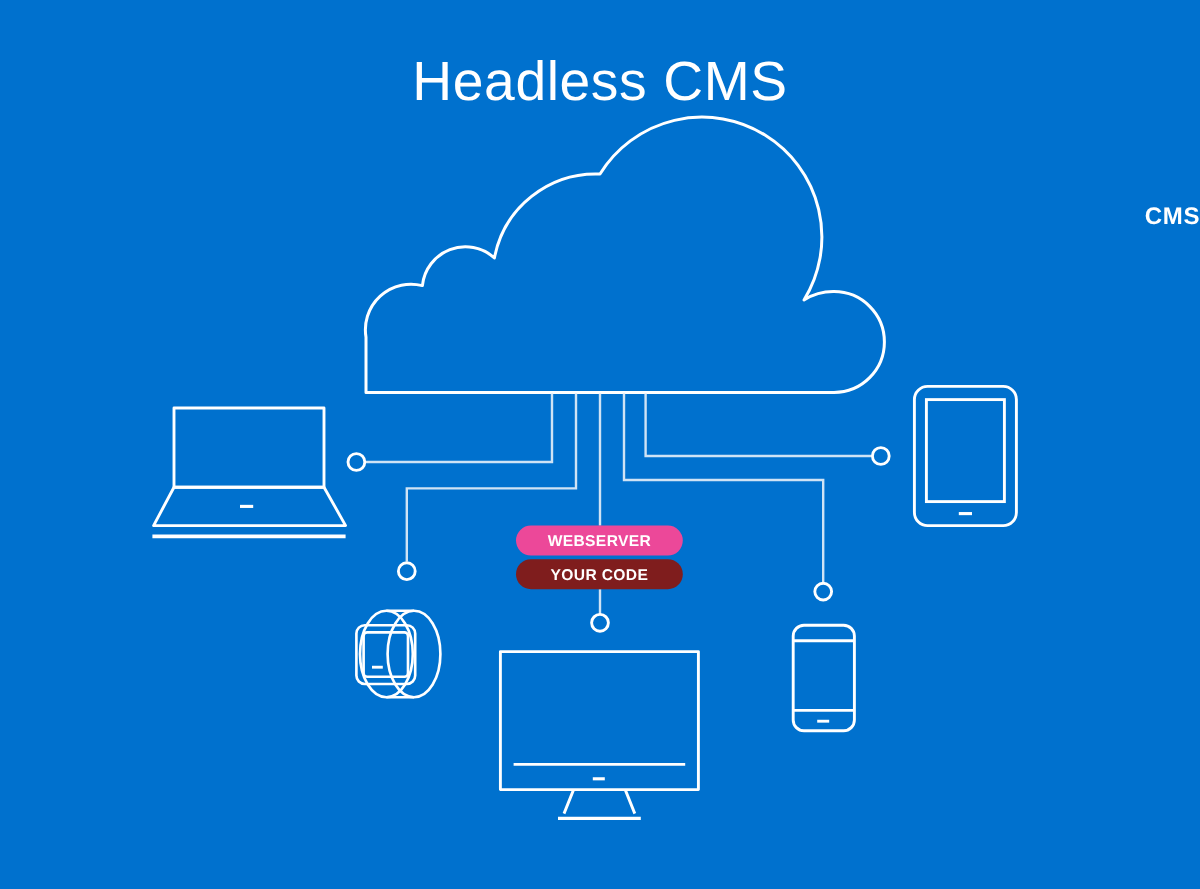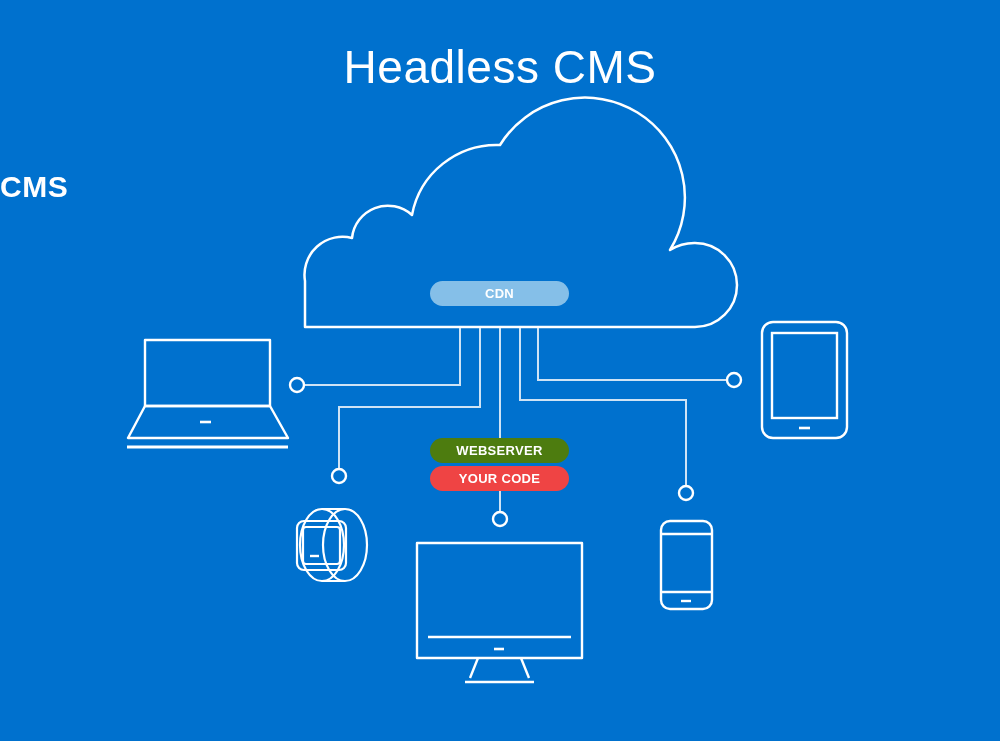--- a/index.html
+++ b/index.html
@@ -37,23 +37,23 @@
     font-size: 46px;
     font-weight: 300;
     letter-spacing: 0.5px;
     font-family: "Liberation Sans", sans-serif;
   }
   .cms-label {
     position: absolute;
     left: 0;
     top: 170px;
     width: 1000px;
-    text-align: left;
+    text-align: right;
     color: #ffffff;
-    font-size: 30px;
+    font-size: 20px;
     font-weight: bold;
     letter-spacing: 0.5px;
   }
   .pill {
     position: absolute;
     left: 430px;
     width: 139px;
     height: 25px;
     line-height: 25px;
     border-radius: 13px;
@@ -149,19 +149,18 @@
     </g>
 
   </svg>
 
   <div class="page-title">Headless CMS</div>
 
   <div class="cms-label">CMS</div>
 
 
 
-  <div class="pill pill-cdn" style="background:#85bfe8;color:#ffffff;">CDN</div>
 
-  <div class="pill pill-webserver" style="background:#4d7c0f;color:#ffffff;">WEBSERVER</div>
+  <div class="pill pill-webserver" style="background:#ec4899;color:#ffffff;">WEBSERVER</div>
 
-  <div class="pill pill-yourcode" style="background:#ef4444;color:#ffffff;">YOUR CODE</div>
+  <div class="pill pill-yourcode" style="background:#7f1d1d;color:#ffffff;">YOUR CODE</div>
 
 </div>
 
 </body></html>

